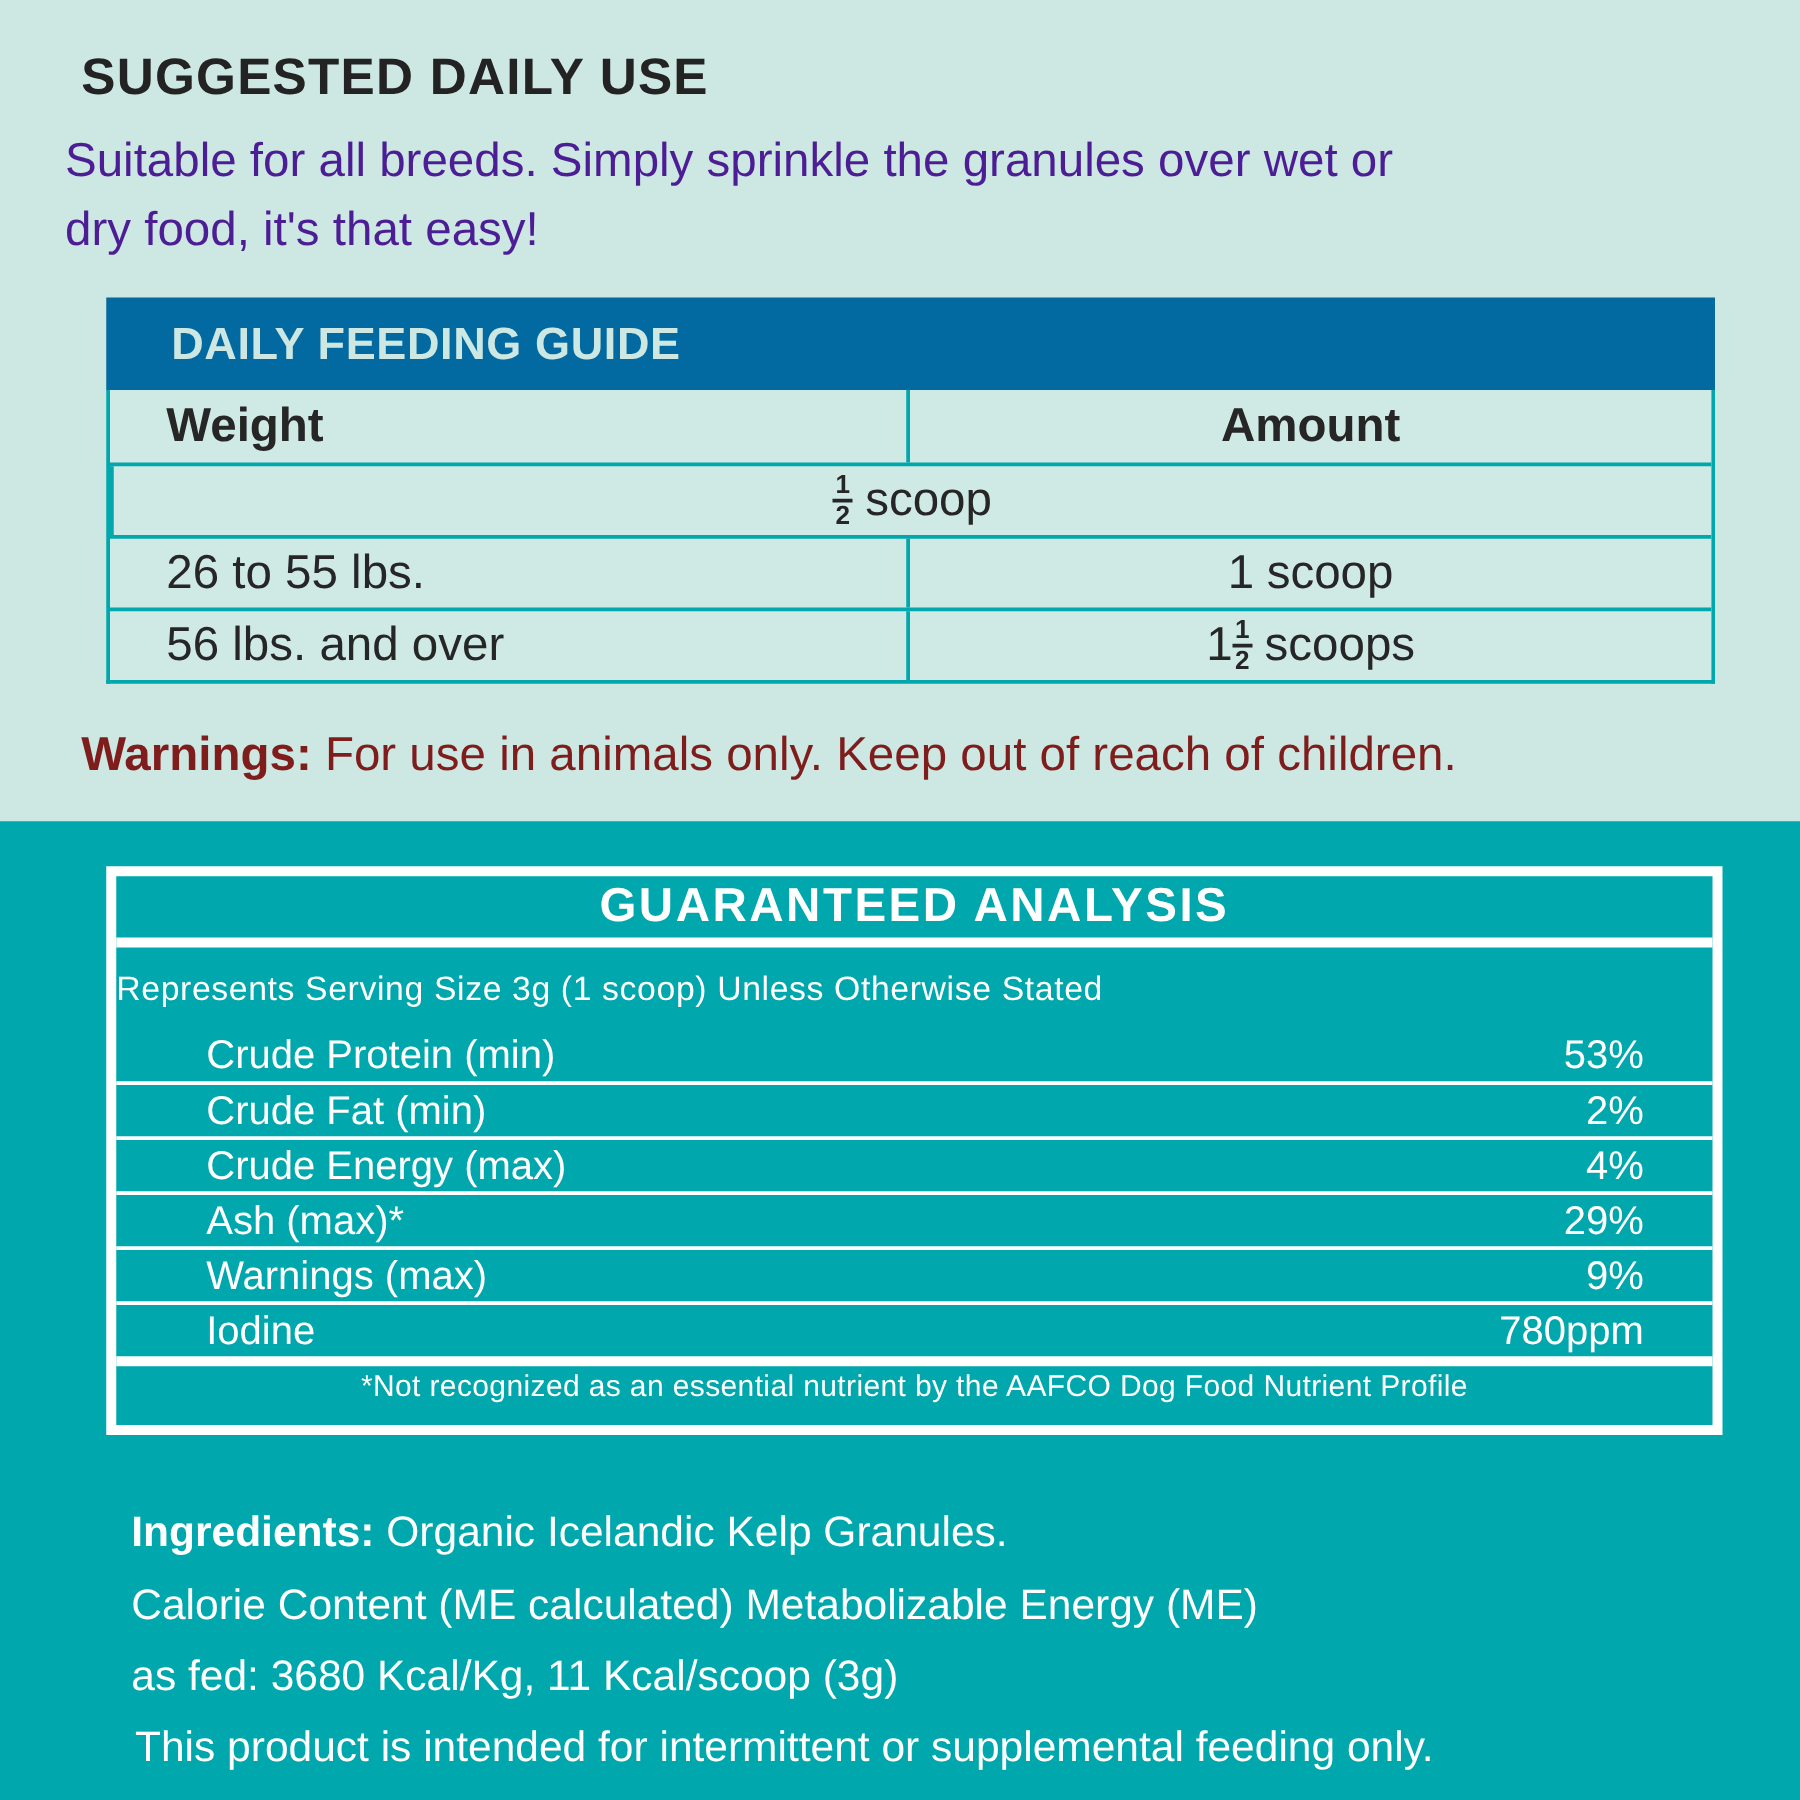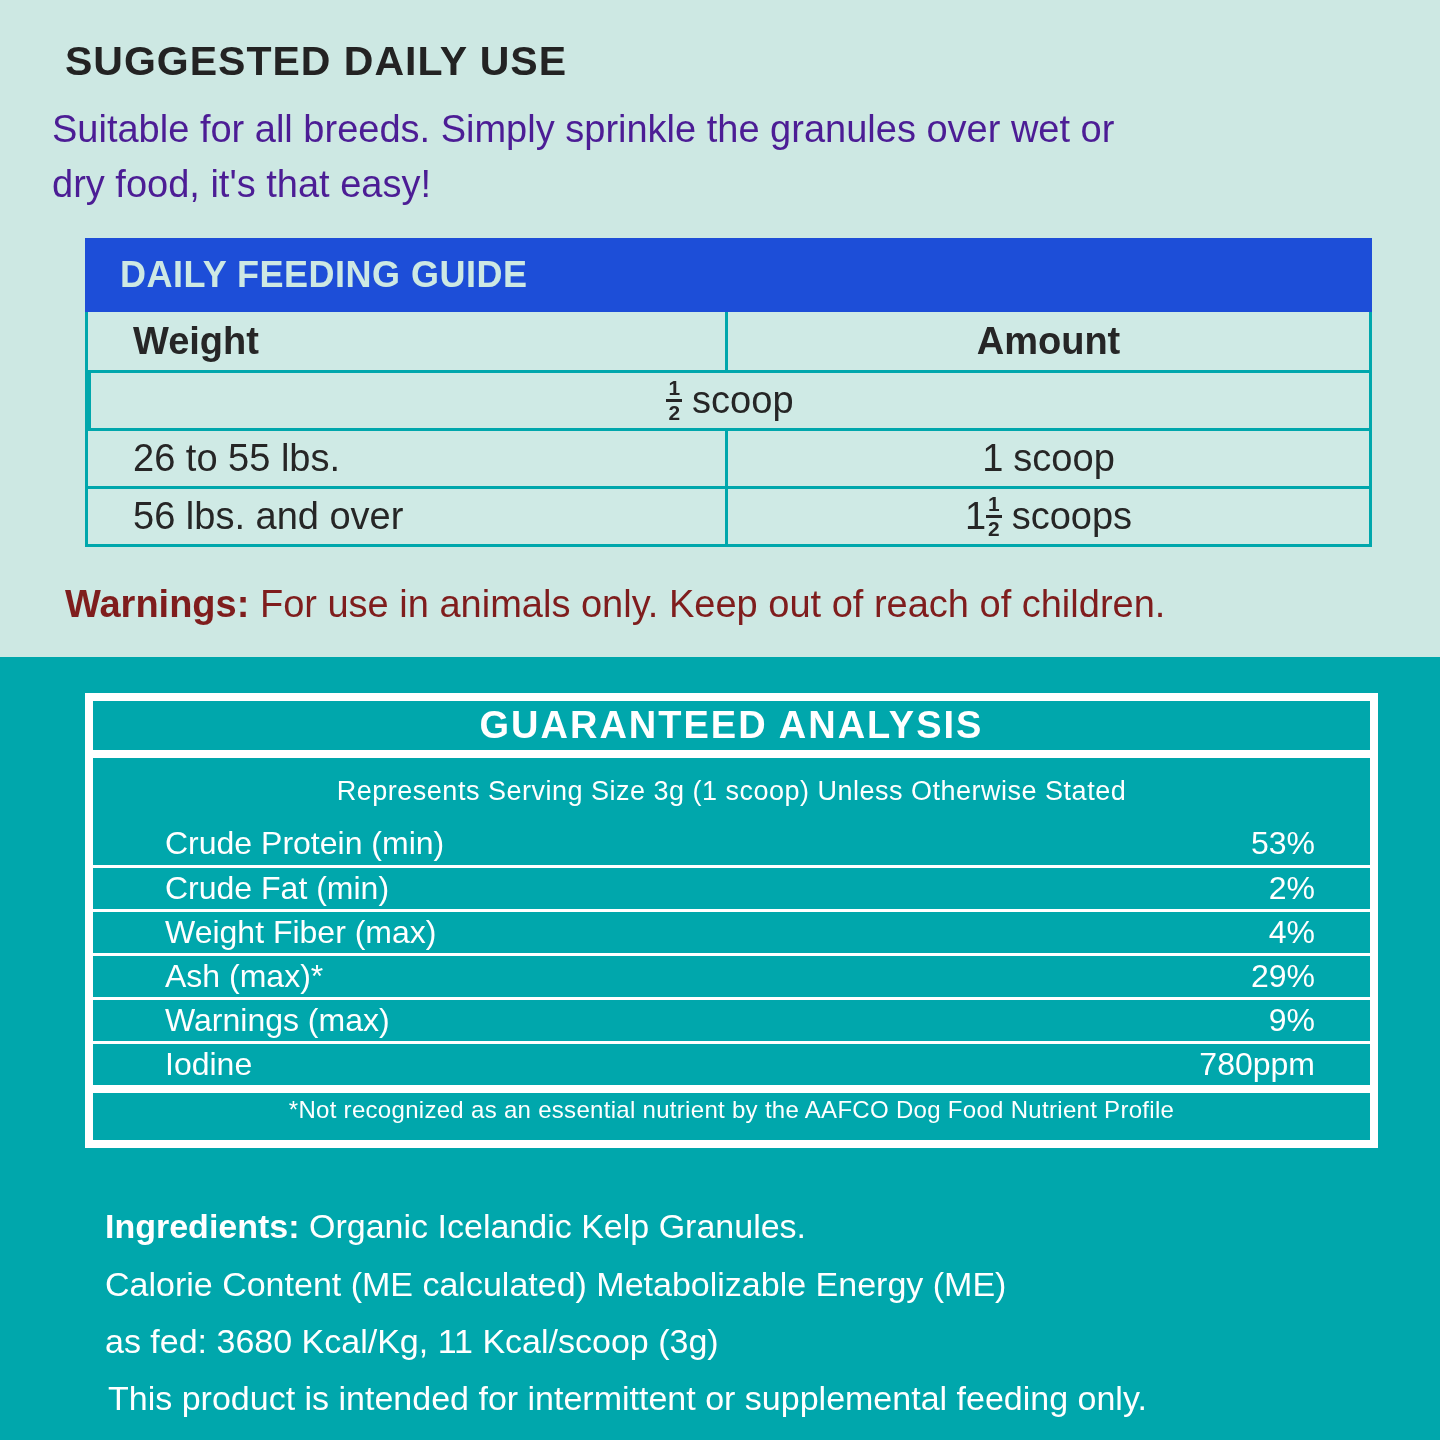--- a/index.html
+++ b/index.html
@@ -14,22 +14,22 @@
     position:absolute; top:38px; left:65px;
     font-size:41px; font-weight:800; letter-spacing:1px; color:#232323;
   }
   .usage-text {
     position:absolute; top:102px; left:52px; width:1360px;
     font-size:38px; line-height:55px; color:#4c1d95;
   }
   
   .feeding-table { position:absolute; top:238px; left:85px; width:1287px; }
   .ft-header {
-    height:74px; background:#1d4ed8; color:#cde8e3;
-    display:flex; align-items:center; padding-left:35px;
+    height:74px; background:#0369a1; color:#cde8e3;
+    display:flex; align-items:center; padding-left:52px;
     font-size:36px; font-weight:700; letter-spacing:0.5px;
   }
   .ft-grid { border:3px solid #00a7ac; border-top:none; }
   .ft-row { display:flex; height:58px; background:#cfeae5; }
   .ft-row + .ft-row { border-top:3px solid #00a7ac; }
   .ft-cell-w {
     flex:0 0 637px; display:flex; align-items:center;
     padding-left:45px; font-size:38px;
   }
   .ft-cell-a {
@@ -54,21 +54,21 @@
   .ga-box {
     position:absolute; top:36px; left:85px; width:1293px; height:455px;
     border:8px solid #ffffff;
   }
   .ga-title {
     height:57px; display:flex; align-items:center; justify-content:center;
     font-size:38px; font-weight:700; letter-spacing:2px;
     border-bottom:8px solid #ffffff;
   }
   .ga-note {
-    margin-top:18px; text-align:center; font-size:27px; letter-spacing:0.5px;
+    margin-top:18px; text-align:left; font-size:27px; letter-spacing:0.5px;
   }
   .ga-rows { margin-top:14px; }
   .ga-row {
     height:44px; display:flex; align-items:center; justify-content:space-between;
     padding-left:72px; padding-right:55px; font-size:32px;
   }
   .ga-row + .ga-row { border-top:3px solid #ffffff; }
   .ga-footnote {
     border-top:8px solid #ffffff; height:42px;
     display:flex; align-items:center; justify-content:center;
@@ -147,21 +147,21 @@
       <div class="ga-rows">
         <div class="ga-row">
           <span class="ga-label">Crude Protein (min)</span>
           <span class="ga-value">53%</span>
         </div>
         <div class="ga-row">
           <span class="ga-label">Crude Fat (min)</span>
           <span class="ga-value">2%</span>
         </div>
         <div class="ga-row">
-          <span class="ga-label">Weight Fiber (max)</span>
+          <span class="ga-label">Crude Energy (max)</span>
           <span class="ga-value">4%</span>
         </div>
         <div class="ga-row">
           <span class="ga-label">Ash (max)*</span>
           <span class="ga-value">29%</span>
         </div>
         <div class="ga-row">
           <span class="ga-label">Warnings (max)</span>
           <span class="ga-value">9%</span>
         </div>

